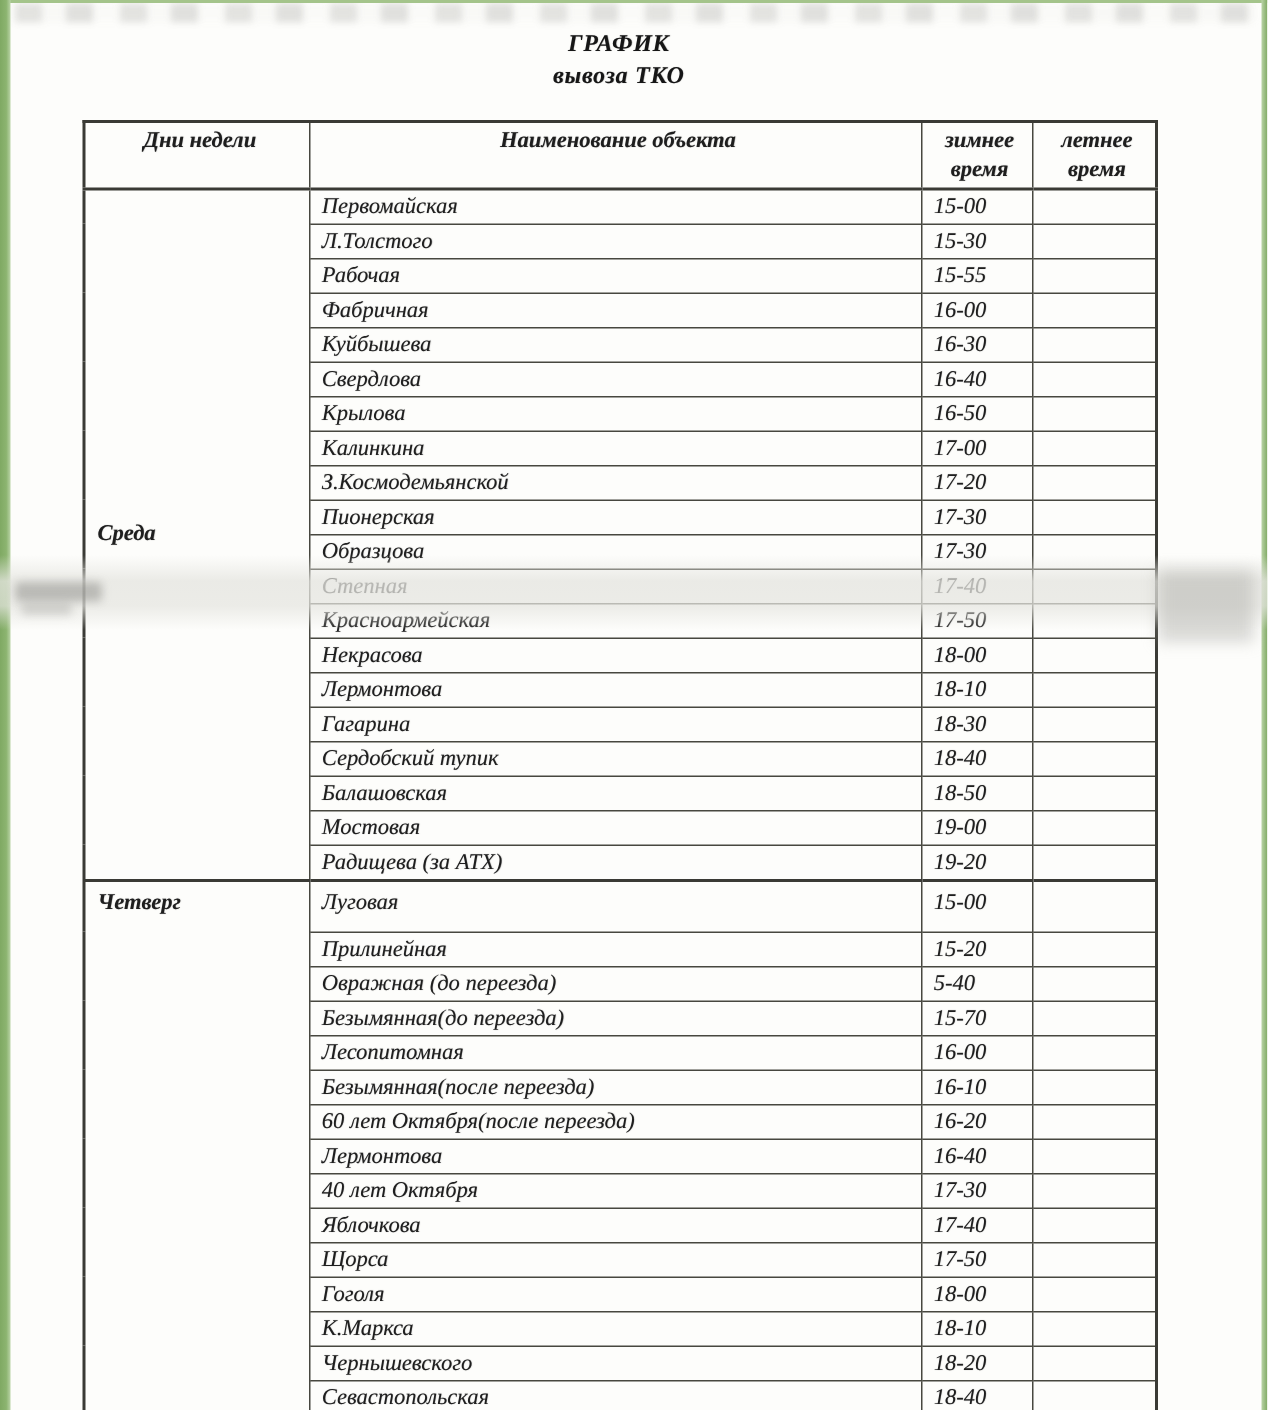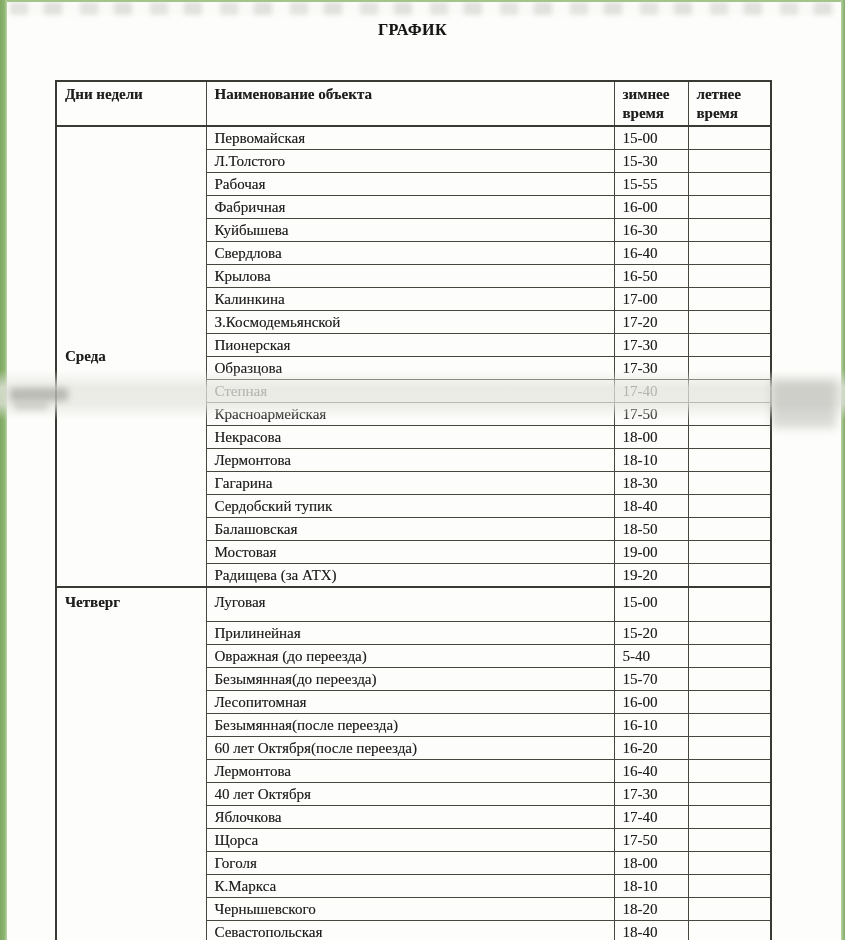--- a/index.html
+++ b/index.html
@@ -10,21 +10,21 @@
     --line:#47473f;
     --line-heavy:#3a3a35;
   }
   html,body{margin:0;padding:0;}
   body{
     width:845px;height:940px;position:relative;overflow:hidden;
     background:#ffffff;
     font-family:"Liberation Serif", serif;
     color:var(--ink);
   }
-  .page{position:absolute;inset:0;background:var(--paper);overflow:hidden;}
+  .page{position:absolute;inset:0;background:var(--paper);overflow:hidden;font-style:italic;}
 
   
   .edge-left{position:absolute;left:0;top:0;width:7px;height:940px;background:linear-gradient(to right,#7fa963,var(--green) 60%,#b9d3a6);}
   .edge-right{position:absolute;right:0;top:0;width:4px;height:940px;background:linear-gradient(to right,#b9d3a6,#7fa963);}
   .edge-top{position:absolute;left:0;top:0;width:845px;height:2px;background:var(--green-soft);}
 
   
   .noise-top{
     position:absolute;left:10px;top:2px;width:828px;height:13px;
     background:repeating-linear-gradient(90deg,
@@ -45,21 +45,21 @@
     border-collapse:collapse;table-layout:fixed;
     font-size:15px;color:var(--ink);
     border:2px solid var(--line-heavy);
   }
   .sched th,.sched td{
     border:1px solid var(--line);
     text-shadow:.2px .2px .6px rgba(45,45,45,.5);
     overflow:hidden;white-space:nowrap;
   }
   .sched thead th{
-    font-weight:bold;text-align:left;vertical-align:top;
+    font-weight:bold;text-align:center;vertical-align:top;
     padding:3px 4px 2px 8px;height:37px;line-height:1.25;
     border-bottom:2px solid var(--line-heavy);
     white-space:normal;
     margin-top:25px;
   }
   .sched td{
     height:20px;line-height:20px;padding:1px 4px 1px 8px;vertical-align:middle;
   }
   .day-cell{vertical-align:top;font-weight:bold;padding-top:3px;}
   .winter-cell{padding-left:6px;}
@@ -94,20 +94,21 @@
 <body>
 
 <div class="page">
   <div class="noise-top"></div>
   <div class="edge-top"></div>
   <div class="edge-left"></div>
   <div class="edge-right"></div>
 
   <div class="title">
     <div>ГРАФИК</div>
+    <div>вывоза ТКО</div>
   </div>
 
   <table class="sched">
     <colgroup>
       <col style="width:150px">
       <col style="width:408px">
       <col style="width:74px">
       <col style="width:83px">
     </colgroup>
     <thead>

